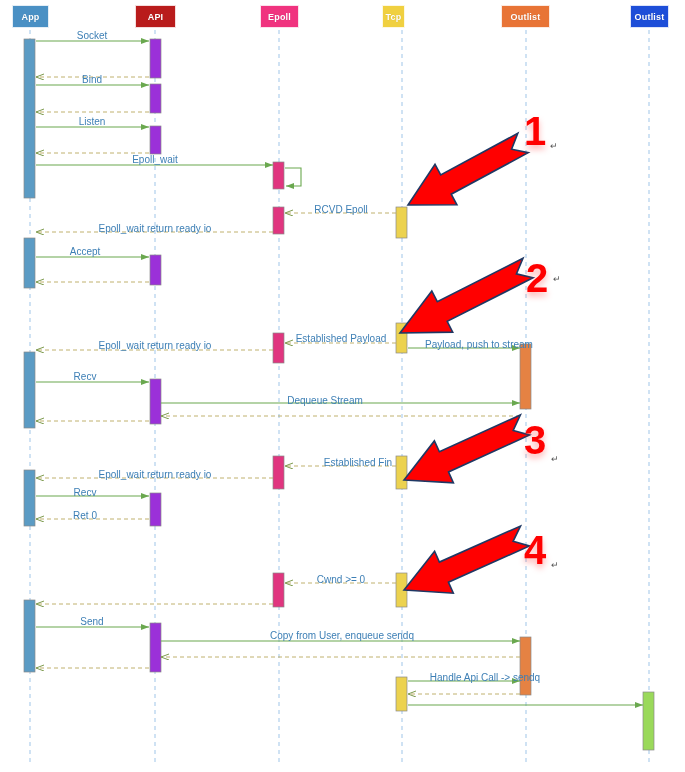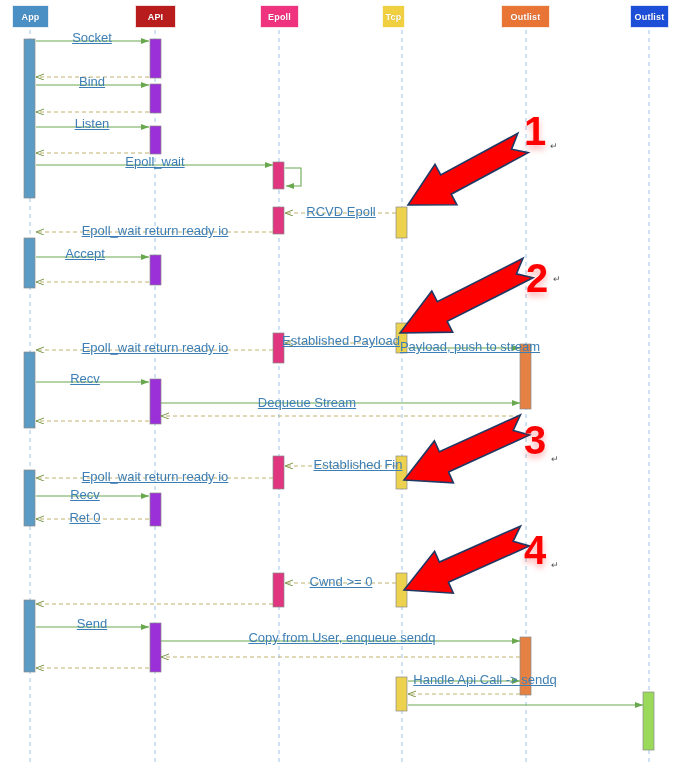--- a/index.html
+++ b/index.html
@@ -31,24 +31,23 @@
     justify-content: center;
     color: #ffffff;
     font-size: 9px;
     font-weight: bold;
     letter-spacing: 0.2px;
     text-shadow: 0 0 1px rgba(0,0,0,0.18);
   }
   .msg-label {
     position: absolute;
     color: #3d7fb5;
-    font-size: 13px;
+    font-size: 10px;
     white-space: nowrap;
     line-height: 1;
-    text-decoration: underline;
   }
   .msg-label.center {
     transform: translateX(-50%);
   }
   .arrow-num {
     position: absolute;
     color: #ff0000;
     font-size: 40px;
     font-weight: bold;
     line-height: 1;
@@ -176,24 +175,24 @@
     </div>
   <div id="label-layer">
       <div class="msg-label center" style="left: 92px; top: 31px;">Socket</div>
       <div class="msg-label center" style="left: 92px; top: 75px;">Bind</div>
       <div class="msg-label center" style="left: 92px; top: 117px;">Listen</div>
       <div class="msg-label center" style="left: 155px; top: 155px;">Epoll_wait</div>
       <div class="msg-label center" style="left: 341px; top: 205px;">RCVD Epoll</div>
       <div class="msg-label center" style="left: 155px; top: 224px;">Epoll_wait return ready io</div>
       <div class="msg-label center" style="left: 85px; top: 247px;">Accept</div>
       <div class="msg-label center" style="left: 341px; top: 334px;">Established Payload</div>
-      <div class="msg-label center" style="left: 470px; top: 340px;">Payload, push to stream</div>
+      <div class="msg-label center" style="left: 470px; top: 340px; padding-left: 18px;">Payload, push to stream</div>
       <div class="msg-label center" style="left: 155px; top: 341px;">Epoll_wait return ready io</div>
       <div class="msg-label center" style="left: 85px; top: 372px;">Recv</div>
-      <div class="msg-label center" style="left: 307px; top: 396px;">Dequeue Stream</div>
+      <div class="msg-label center" style="left: 325px; top: 396px;">Dequeue Stream</div>
       <div class="msg-label center" style="left: 341px; top: 458px; margin-left: 17px;">Established Fin</div>
       <div class="msg-label center" style="left: 155px; top: 470px;">Epoll_wait return ready io</div>
       <div class="msg-label center" style="left: 85px; top: 488px;">Recv</div>
       <div class="msg-label center" style="left: 85px; top: 511px;">Ret 0</div>
       <div class="msg-label center" style="left: 341px; top: 575px;">Cwnd &gt;= 0</div>
       <div class="msg-label center" style="left: 92px; top: 617px;">Send</div>
       <div class="msg-label center" style="left: 342px; top: 631px;">Copy from User, enqueue sendq</div>
       <div class="msg-label center" style="left: 462px; top: 673px; padding-left: 46px;">Handle Api Call -&gt; sendq</div>
     </div>
   <div id="num-layer">

